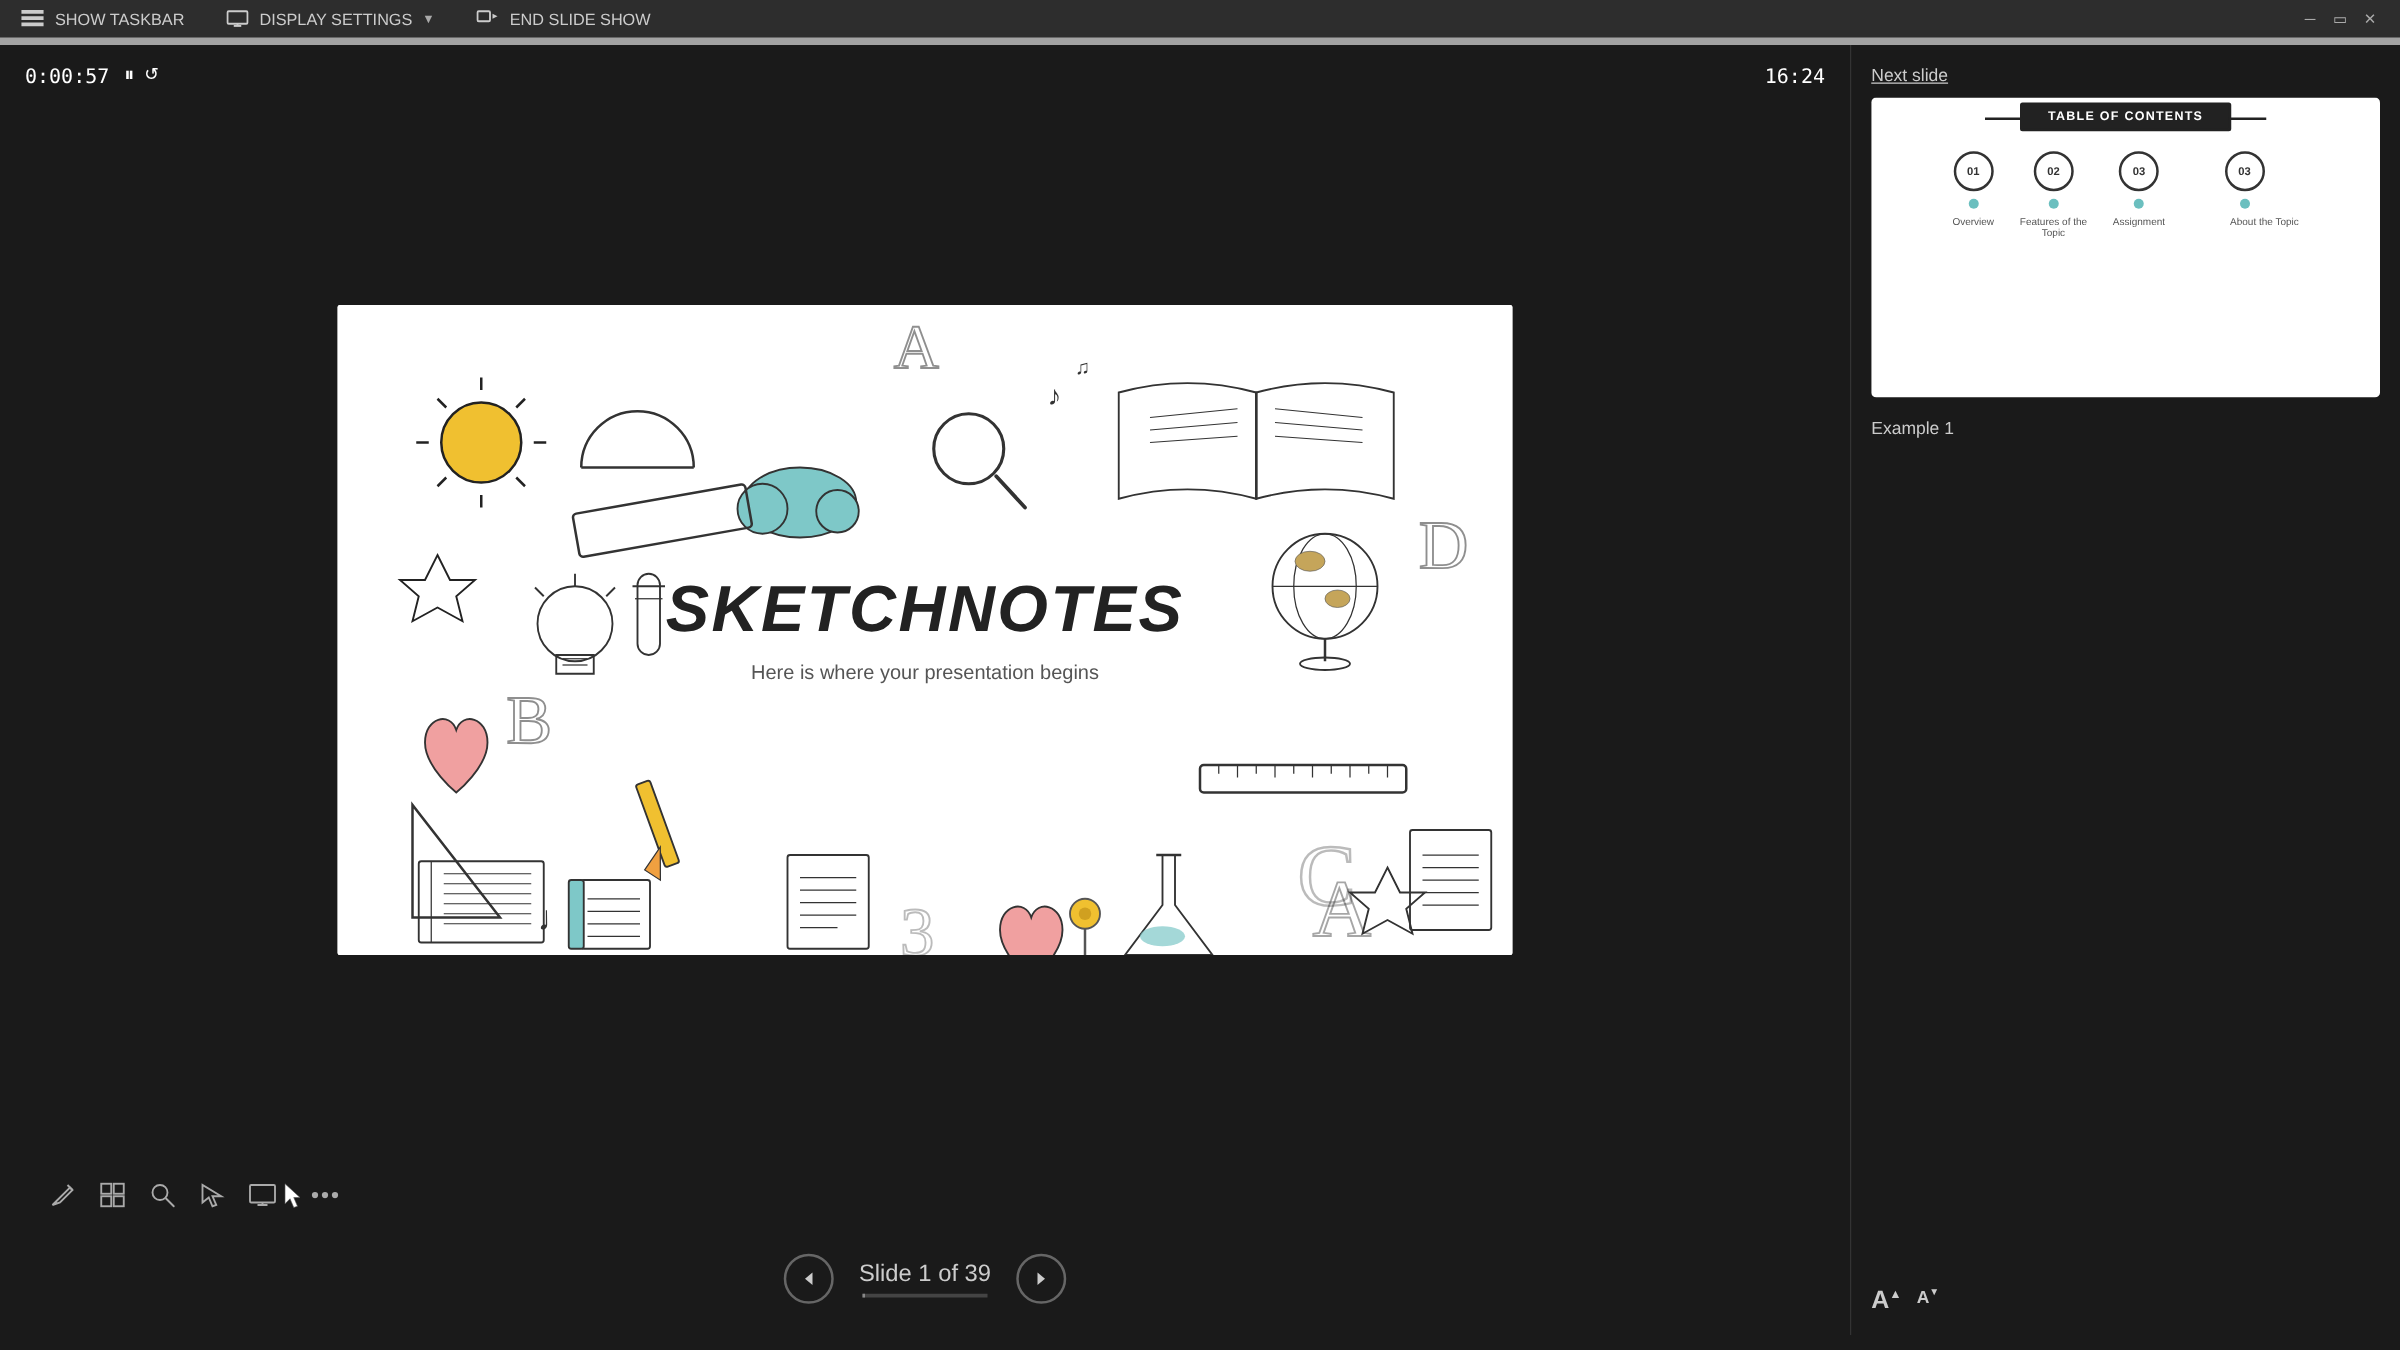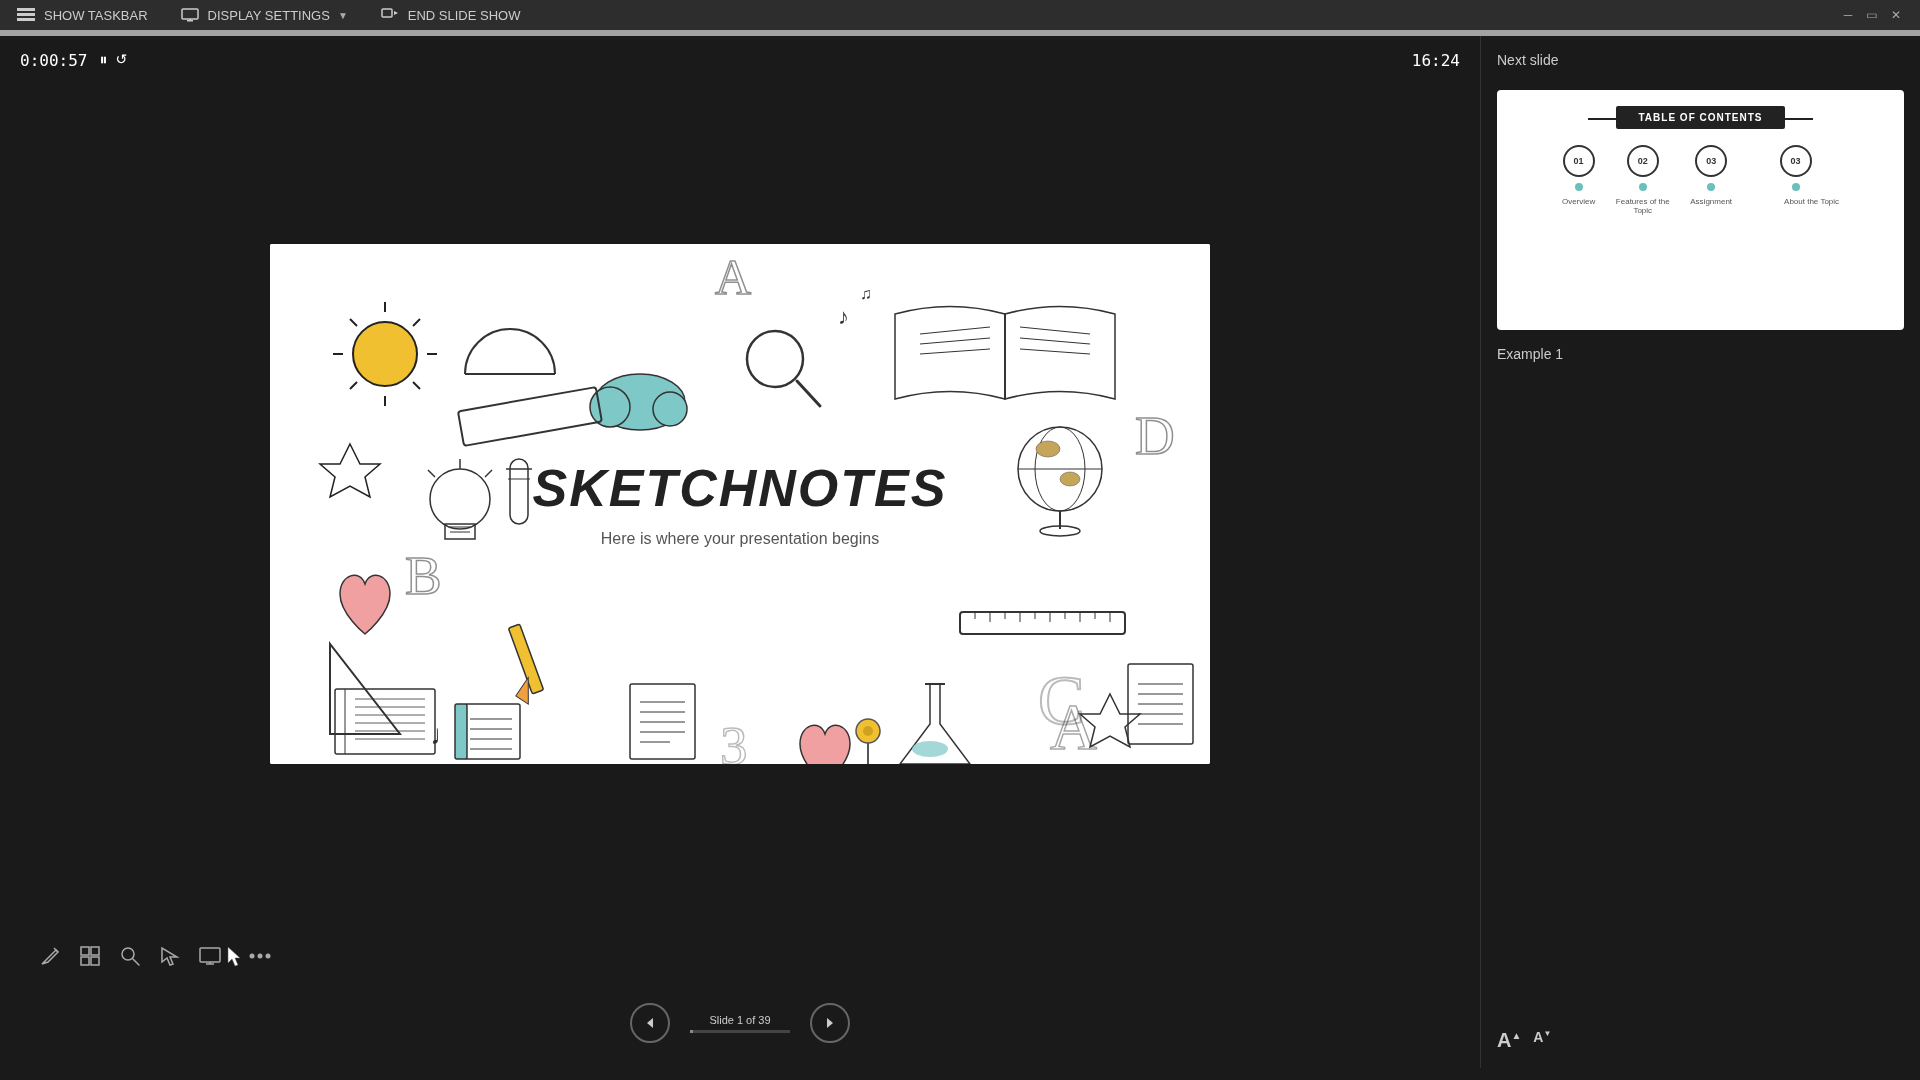--- a/index.html
+++ b/index.html
@@ -175,21 +175,21 @@
       border: 2px solid #666;
       background: transparent;
       color: #ccc;
       display: flex;
       align-items: center;
       justify-content: center;
       cursor: pointer;
       font-size: 18px;
     }
     .slide-counter {
-      font-size: 11px;
+      font-size: 19px;
       color: #ccc;
       min-width: 100px;
       text-align: center;
     }
     .slide-progress {
       width: 100px;
       height: 3px;
       background: #444;
       margin-top: 4px;
     }
@@ -209,21 +209,22 @@
       width: 440px;
       background: #1a1a1a;
       display: flex;
       flex-direction: column;
       border-left: 1px solid #333;
       padding: 16px;
     }
     .next-slide-label {
       font-size: 14px;
       color: #ccc;
-      margin-bottom: 22px;
+      margin-bottom: 10px;
+      text-decoration: underline;
     }
     .next-slide-thumbnail {
       width: 100%;
       height: 240px;
       background: #f5f5f5;
       border-radius: 4px;
       overflow: hidden;
       position: relative;
       display: flex;
       align-items: center;
@@ -231,21 +232,21 @@
     }
 
     
     .toc-slide {
       width: 100%;
       height: 100%;
       background: #fff;
       display: flex;
       flex-direction: column;
       align-items: center;
-      padding: 16px;
+      padding: 4px;
     }
     .toc-banner {
       background: #222;
       color: #fff;
       font-size: 10px;
       font-weight: bold;
       padding: 4px 20px;
       text-transform: uppercase;
       letter-spacing: 1px;
       border: 2px solid #222;

